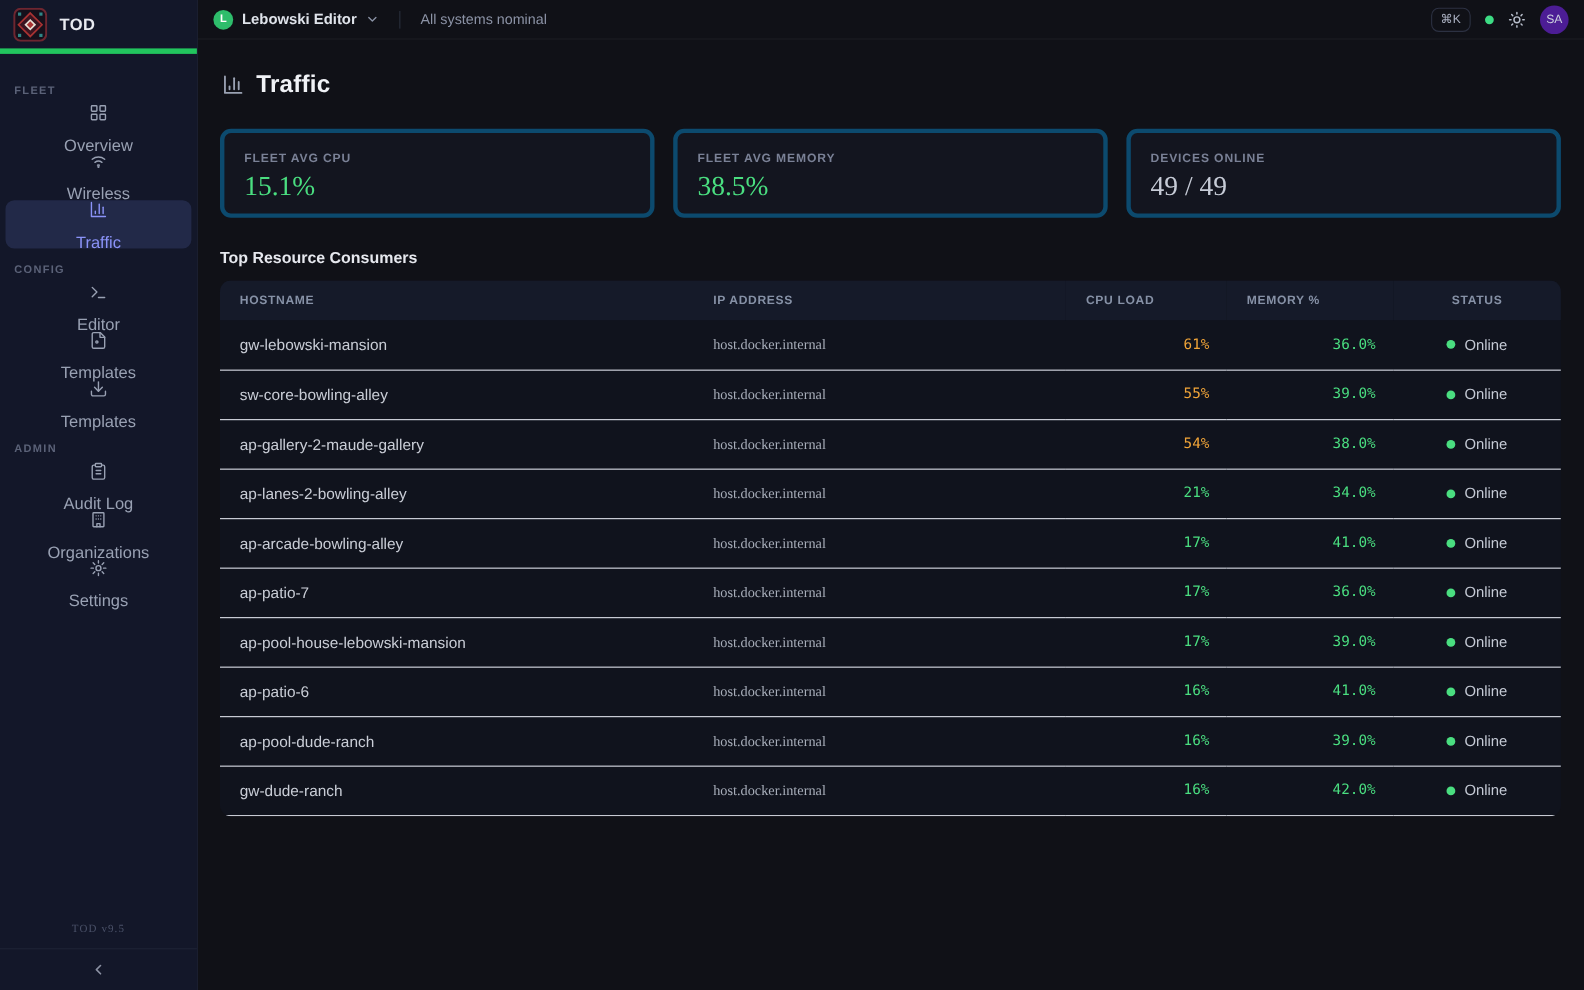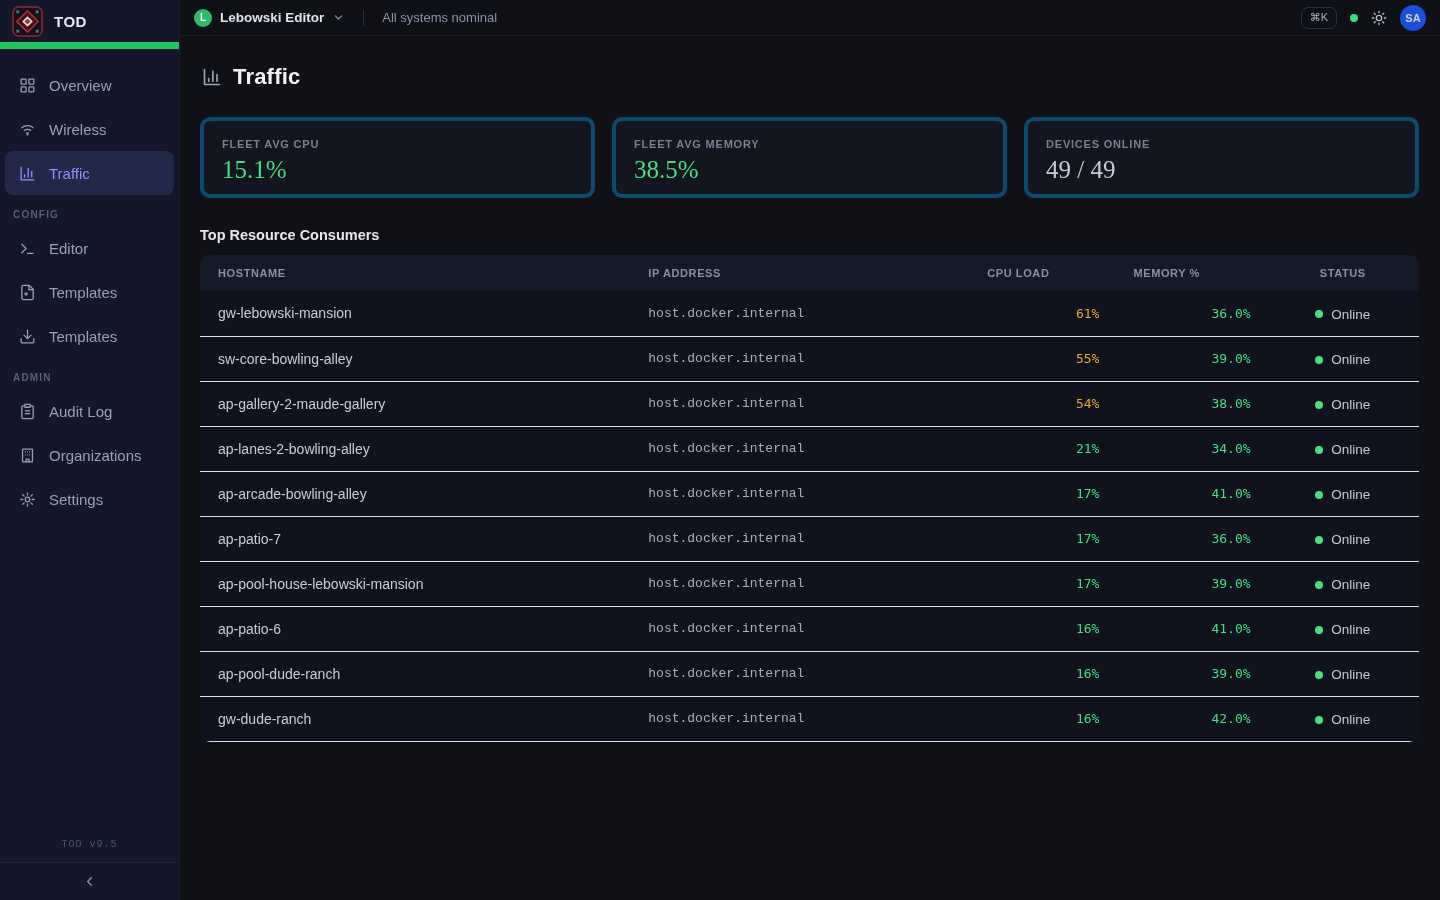--- a/index.html
+++ b/index.html
@@ -17,41 +17,41 @@
 
   
   .sidebar {
     width:180px; min-width:180px; height:100%;
     background:var(--sb-bg);
     display:flex; flex-direction:column;
     border-right:1px solid rgba(255,255,255,0.03);
   }
   .logo-row {
     height:49px; display:flex; align-items:center; gap:11px;
-    padding:0 12px; border-bottom:7px solid #22c55e;
+    padding:0 12px; border-bottom:5px solid #22c55e;
   }
   .logo-badge { width:31px; height:31px; display:block; }
   .brand { font-size:15px; font-weight:700; color:#e8eaf0; letter-spacing:0.5px; }
   .nav { flex:1 1 auto; padding-top:14px; overflow:hidden; }
   .nav-section-label {
     font-size:10px; font-weight:700; letter-spacing:1.2px;
     color:#5b6278; text-transform:uppercase;
     padding:14px 13px 6px 13px;
   }
   .nav-item {
     height:44px; margin:0 5px; border-radius:8px;
     display:flex; align-items:center; gap:13px;
     padding:0 14px 0 14px;
-    font-size:15px; color:#99a1b3; cursor:pointer;
+    font-size:15px; color:#99a1b3; cursor:pointer;flex-direction:column;
   }
   .nav-item svg { width:17px; height:17px; flex:0 0 auto; }
   .nav-item.active { background:#222948; color:var(--indigo); }
   .sb-footer { padding-top:6px; }
   .version {
-    text-align:center; font-family:Liberation Mono, monospace;
+    text-align:center; font-family:Liberation Serif, serif;
     font-size:10px; color:#4a5168; padding:10px 0 12px 0; letter-spacing:1px;
   }
   .collapse-row {
     border-top:1px solid #1e2335; height:38px;
     display:flex; align-items:center; justify-content:center; cursor:pointer;
   }
   .collapse-row svg { width:15px; height:15px; color:#8a90a2; }
 
   
   .main { flex:1 1 auto; display:flex; flex-direction:column; background:#101117; }
@@ -72,22 +72,22 @@
   .topbar-right { margin-left:auto; display:flex; align-items:center; gap:13px; }
   .kbd-pill {
     border:1px solid #2c3142; border-radius:7px; padding:3px 8px 4px 8px;
     font-size:11px; color:#aab0c0; cursor:pointer; background:transparent;
     font-family:"Liberation Sans", sans-serif;
   }
   .live-dot { width:8px; height:8px; border-radius:50%; background:#3ddc84; }
   .theme-btn { background:none; border:none; cursor:pointer; display:flex; }
   .theme-btn svg { width:16px; height:16px; color:#b9bfcc; }
   .user-avatar {
-    width:26px; height:26px; border-radius:50%; background:#1d4ed8;
-    color:#ccd1de; font-size:11px; font-weight:700;
+    width:26px; height:26px; border-radius:50%; background:#4c1d95;
+    color:#ccd1de; font-size:11px; font-weight:400;
     display:flex; align-items:center; justify-content:center; cursor:pointer;
   }
 
   .content { padding:16px 21px 0 20px; flex:1 1 auto; }
   .page-title-row { display:flex; align-items:center; gap:11px; margin:12px 0 0 2px; }
   .page-title-row svg { width:20px; height:20px; color:#9aa2b3; }
   .page-title { font-size:22px; font-weight:700; color:#f0f2f6; letter-spacing:0.2px; }
 
   .cards { display:flex; gap:17px; margin-top:27px; }
   .card {
@@ -114,21 +114,21 @@
     padding:0 16px 0 18px;
   }
   thead th:nth-child(3), thead th:nth-child(4) { text-align:left; }
   thead th:nth-child(5) { text-align:center; padding:0; }
   tbody td {
     height:45px; border-bottom:1px solid var(--row-line);
     padding:0 16px 0 18px; vertical-align:middle;
   }
   tbody tr { cursor:pointer; }
   td.c-host { font-size:14px; color:#c9cdd6; }
-  td.c-ip   { font-family:Liberation Mono, monospace; font-size:13px; color:#a7adb9; }
+  td.c-ip   { font-family:Liberation Serif, serif; font-size:13px; color:#a7adb9; }
   td.c-cpu, td.c-mem {
     font-family:"DejaVu Sans Mono", monospace; font-size:13px; text-align:right;
   }
   td.c-cpu.warn { color:var(--amber); }
   td.c-cpu.ok   { color:var(--green); }
   td.c-mem      { color:var(--green); }
   td.c-status { text-align:center; padding:0; }
   .status-inner { display:inline-flex; align-items:center; gap:8px; }
   .online-dot { width:8px; height:8px; border-radius:50%; background:var(--green); display:inline-block; }
   .status-text { font-size:13.5px; color:#c4c9d4; }
@@ -144,20 +144,21 @@
       <path d="M16 10.5 L21.5 16 L16 21.5 L10.5 16 Z" fill="#e8e0d4"></path>
       <path d="M16 12.8 L19.2 16 L16 19.2 L12.8 16 Z" fill="#a83232"></path>
       <rect x="4.5" y="4.5" width="3" height="3" fill="#2f8686"></rect>
       <rect x="24.5" y="4.5" width="3" height="3" fill="#2f8686"></rect>
       <rect x="4.5" y="24.5" width="3" height="3" fill="#2f8686"></rect>
       <rect x="24.5" y="24.5" width="3" height="3" fill="#2f8686"></rect>
     </svg>
     <span class="brand">TOD</span>
   </div>
   <nav class="nav">
+      <div class="nav-section-label">FLEET</div>
       <div class="nav-item">
         <svg viewBox="0 0 24 24" fill="none" stroke="currentColor" stroke-width="1.8" stroke-linecap="round" stroke-linejoin="round">
           <rect x="3" y="3" width="7" height="7" rx="1"></rect>
           <rect x="14" y="3" width="7" height="7" rx="1"></rect>
           <rect x="3" y="14" width="7" height="7" rx="1"></rect>
           <rect x="14" y="14" width="7" height="7" rx="1"></rect>
         </svg>
         <span>Overview</span>
       </div>
       <div class="nav-item">

